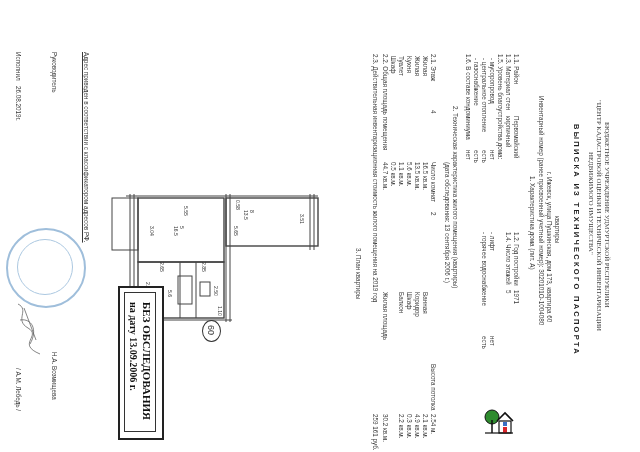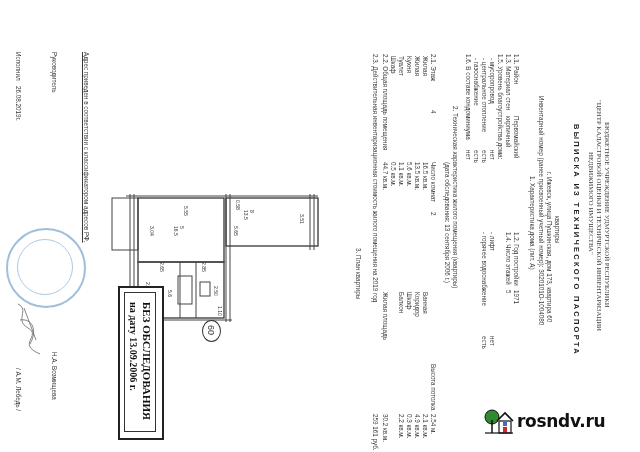--- a/index.html
+++ b/index.html
@@ -184,15 +184,14 @@
   <div class="logo">
     <svg width="30" height="26" viewBox="0 0 30 26">
       <circle cx="8" cy="9" r="7" fill="#2e8b2e" stroke="#111" stroke-width="1"></circle>
       <line x1="8" y1="12" x2="8" y2="25" stroke="#111" stroke-width="1.5"></line>
       <path d="M13 13 L21 5 L29 13" stroke="#111" stroke-width="1.6" fill="#fff"></path>
       <rect x="15" y="13" width="12" height="12" fill="#fff" stroke="#111" stroke-width="1.2"></rect>
       <rect x="19" y="14" width="4" height="4" fill="#3a6fc4"></rect>
       <rect x="19" y="19" width="4" height="6" fill="#d9262c"></rect>
       <line x1="1" y1="25" x2="29" y2="25" stroke="#111" stroke-width="1.2"></line>
     </svg>
-    <span class="logo-text">rosndv.ru</span>
   </div>
 </div>
 
 </body></html>

